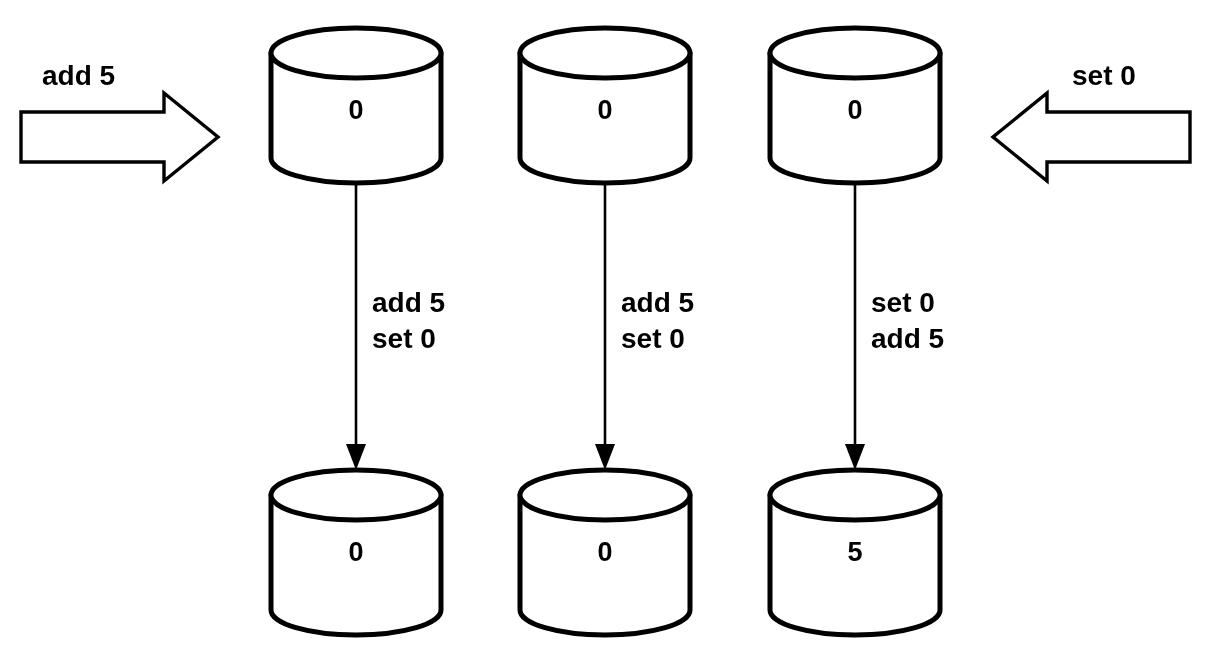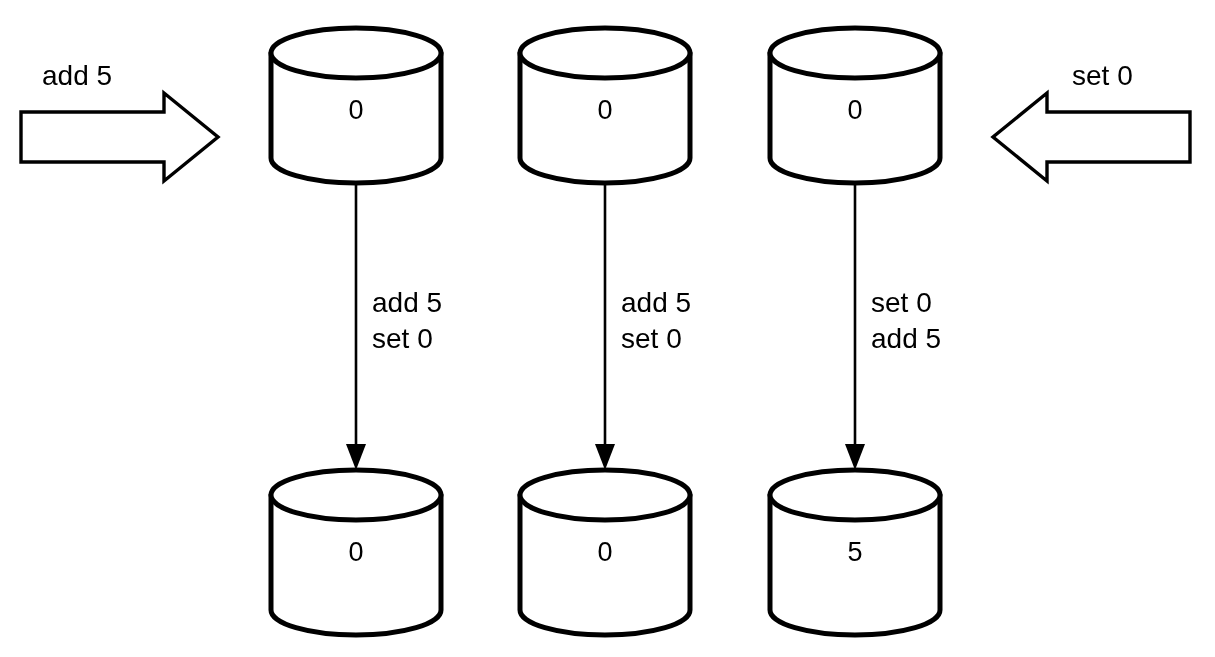--- a/index.html
+++ b/index.html
@@ -9,20 +9,21 @@
   }
   body {
     font-family: "Liberation Sans", sans-serif;
   }
   #canvas {
     position: relative;
     width: 1215px;
     height: 657px;
     background: #ffffff;
     overflow: hidden;
+    font-weight: bold;
   }
   #diagram {
     position: absolute;
     top: 0;
     left: 0;
   }
   .db-value {
     font-family: "Liberation Sans", sans-serif;
     font-size: 27px;
     fill: #000000;

